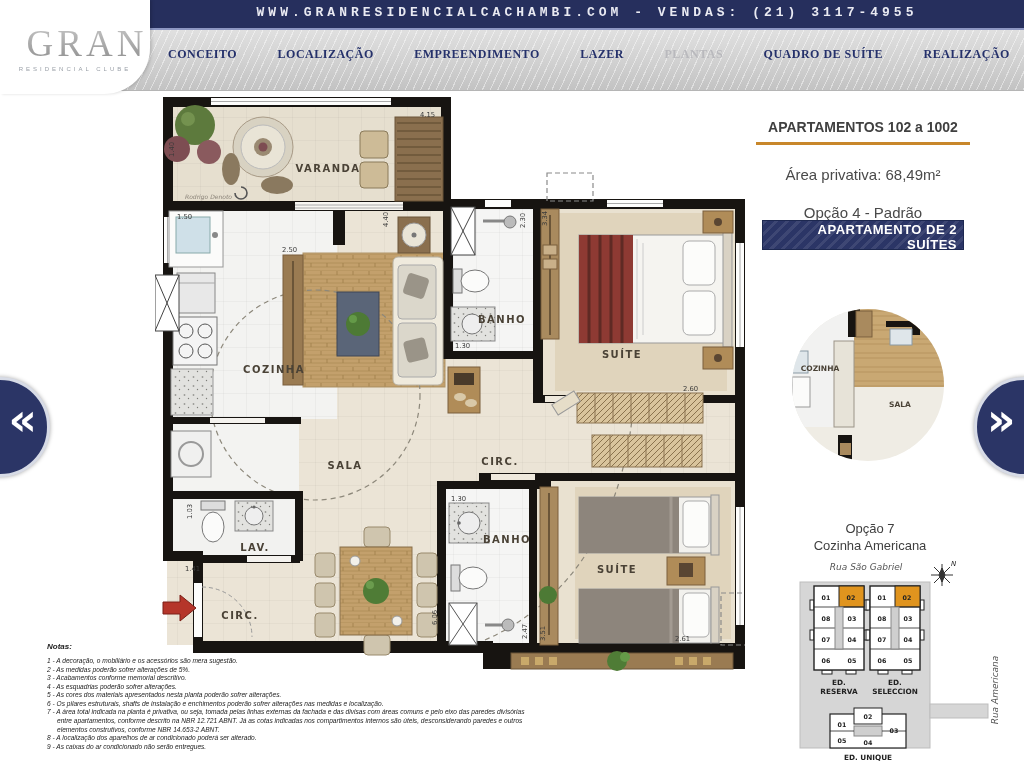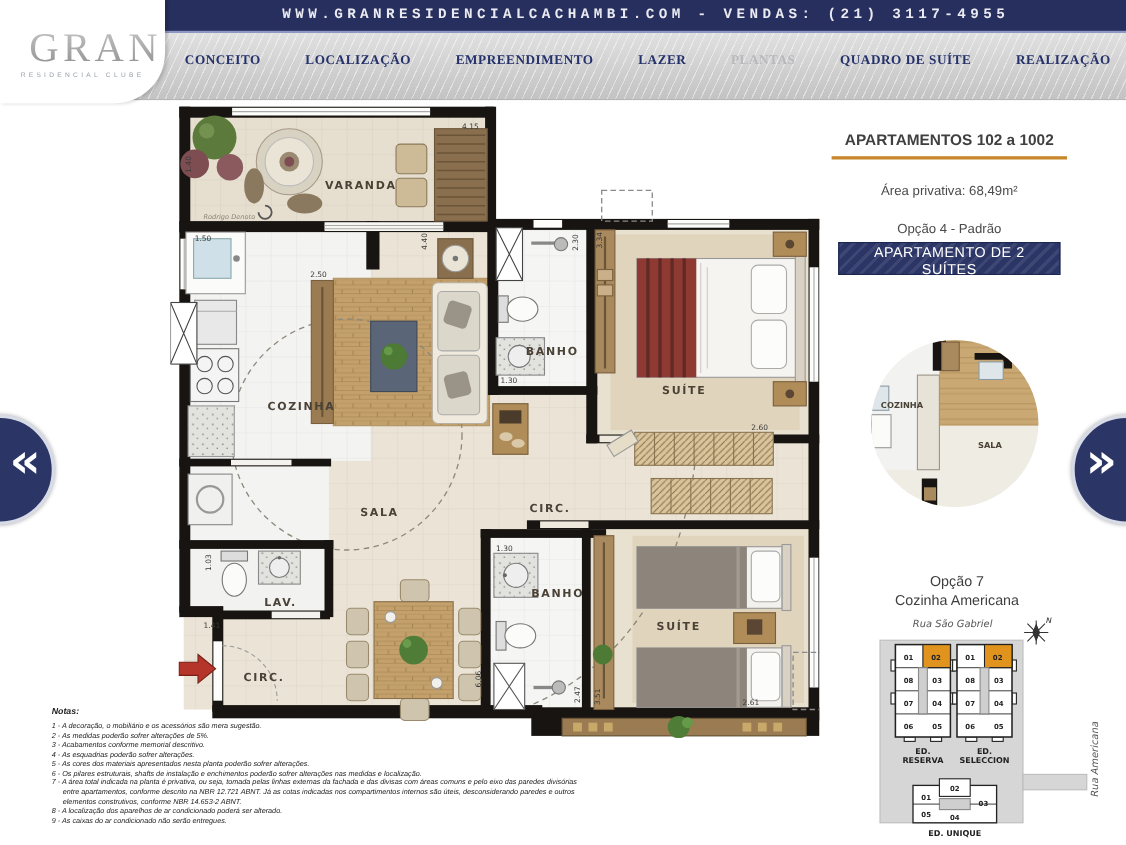--- a/index.html
+++ b/index.html
@@ -27,25 +27,25 @@
              font-family:"Liberation Serif",serif;font-size:37px;letter-spacing:4px;
              background:linear-gradient(#c9c9c9,#8c8c8c);-webkit-background-clip:text;
              background-clip:text;color:transparent;font-weight:normal;}
   .logo-sub{position:absolute;left:0;width:150px;top:66px;text-align:center;font-size:6px;
             letter-spacing:3px;color:#9aa0a8;}
   
   .panel{position:absolute;left:748px;top:116px;width:230px;text-align:center;color:#333;}
   .panel .t1{font-size:14px;font-weight:bold;color:#2e2e2e;}
   .panel .t2{font-size:14px;font-weight:bold;color:#404040;margin-top:3px;}
   .panel .rule{height:3px;width:214px;margin:7px auto 8px auto;background:#c8872a;}
-  .panel .meta{font-size:12px;color:#4a4a4a;margin-top:21px;}
+  .panel .meta{font-size:15px;color:#4a4a4a;margin-top:21px;}
   .suites-btn{position:absolute;left:762px;top:220px;width:202px;height:30px;border:1px solid #1d2850;
           background:repeating-linear-gradient(135deg,rgba(255,255,255,.09) 0 3px,rgba(255,255,255,0) 3px 8px),#2b3566;
-          color:#fff;font-weight:normal;font-size:13px;letter-spacing:.5px;cursor:pointer;
-          font-family:"Liberation Sans",sans-serif;}
+          color:#fff;font-weight:bold;font-size:13px;letter-spacing:.5px;cursor:pointer;
+          font-family:"Liberation Sans",sans-serif;text-align:right;}
   
   .inset{position:absolute;left:790px;top:307px;width:156px;height:156px;cursor:pointer;}
   .inset-caption{position:absolute;left:778px;top:520px;width:184px;text-align:center;
                  font-size:13px;color:#3f3f3f;line-height:17px;}
   
   .notes{position:absolute;left:47px;top:642px;width:478px;color:#222;
          font-style:italic;}
   .notes h4{margin:0;font-size:8px;font-weight:bold;}
   .notes ul{margin:6px 0 0 0;padding:0;list-style:none;}
   .notes li{font-size:6.6px;line-height:1.3;padding-left:10px;text-indent:-10px;}

